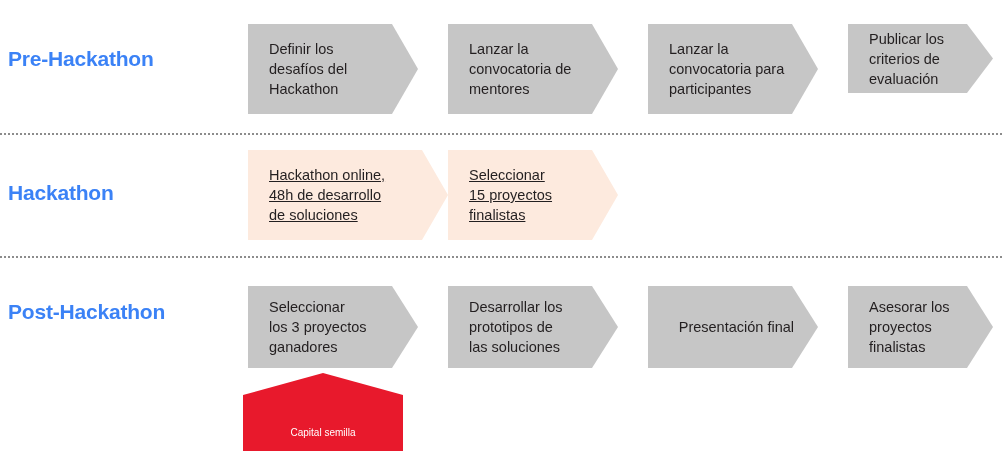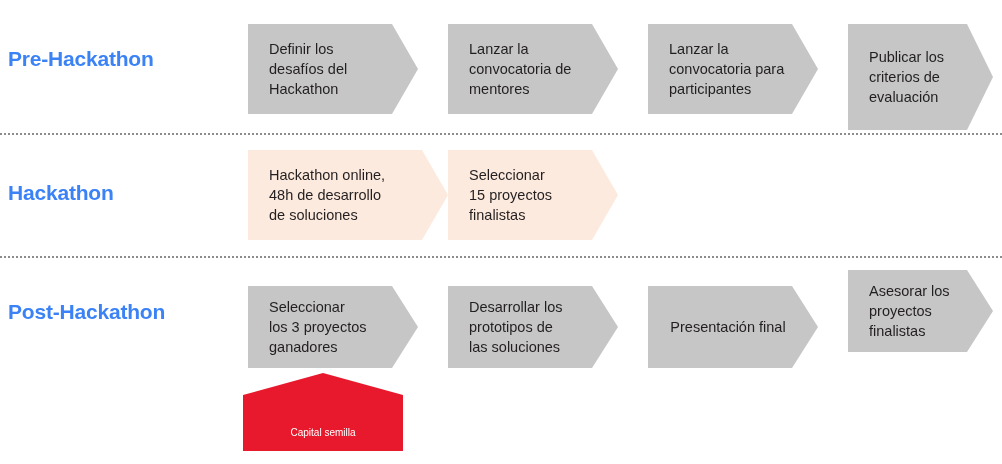--- a/index.html
+++ b/index.html
@@ -71,20 +71,21 @@
   
   .chev.grey {
     background: #c6c6c6;
     clip-path: polygon(0 0, calc(100% - 26px) 0, 100% 50%, calc(100% - 26px) 100%, 0 100%);
     margin-top: 8px;
   }
   
   .chev.peach {
     background: #fdeade;
     clip-path: polygon(0 0, calc(100% - 26px) 0, 100% 50%, calc(100% - 26px) 100%, 0 100%);
+    text-decoration: underline;
   }
   
   #seed {
     position: absolute;
     background: #e8192c;
     color: #ffffff;
     font-size: 10px;
     display: flex;
     align-items: flex-end;
     justify-content: center;
@@ -114,21 +115,21 @@
             <span>mentores</span>
           </div>
         </div>
         <div class="chev grey" style="left: 400px; width: 170px; top: 16px; height: 90px;">
           <div>
             <span>Lanzar la</span>
             <span>convocatoria para</span>
             <span>participantes</span>
           </div>
         </div>
-        <div class="chev grey" style="left: 600px; width: 145px; top: 16px; height: 106px;">
+        <div class="chev grey" style="left: 600px; width: 145px; top: 16px; height: 69px;">
           <div>
             <span>Publicar los</span>
             <span>criterios de</span>
             <span>evaluación</span>
           </div>
         </div>
       </div>
     </div>
     <div class="row" style="top: 0px; height: 464px;">
       <div class="row-label" style="top: 181px;">Hackathon</div>
@@ -159,26 +160,26 @@
             <span>ganadores</span>
           </div>
         </div>
         <div class="chev grey" style="left: 200px; width: 170px; top: 278px; height: 82px;">
           <div>
             <span>Desarrollar los</span>
             <span>prototipos de</span>
             <span>las soluciones</span>
           </div>
         </div>
-        <div class="chev grey center" style="left: 400px; width: 170px; top: 278px; height: 82px;">
+        <div class="chev grey center" style="left: 400px; width: 170px; top: 278px; height: 82px; justify-content: flex-end;">
           <div>
             <span>Presentación final</span>
           </div>
         </div>
-        <div class="chev grey" style="left: 600px; width: 145px; top: 262px; height: 82px;">
+        <div class="chev grey" style="left: 600px; width: 145px; top: 278px; height: 82px;">
           <div>
             <span>Asesorar los</span>
             <span>proyectos</span>
             <span>finalistas</span>
           </div>
         </div>
       </div>
     </div>
     <div class="divider" style="top: 133px;"></div>
     <div class="divider" style="top: 256px;"></div>

